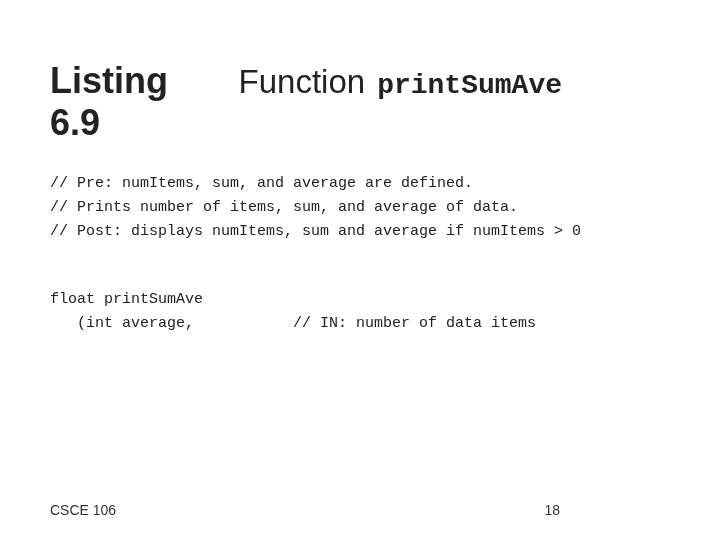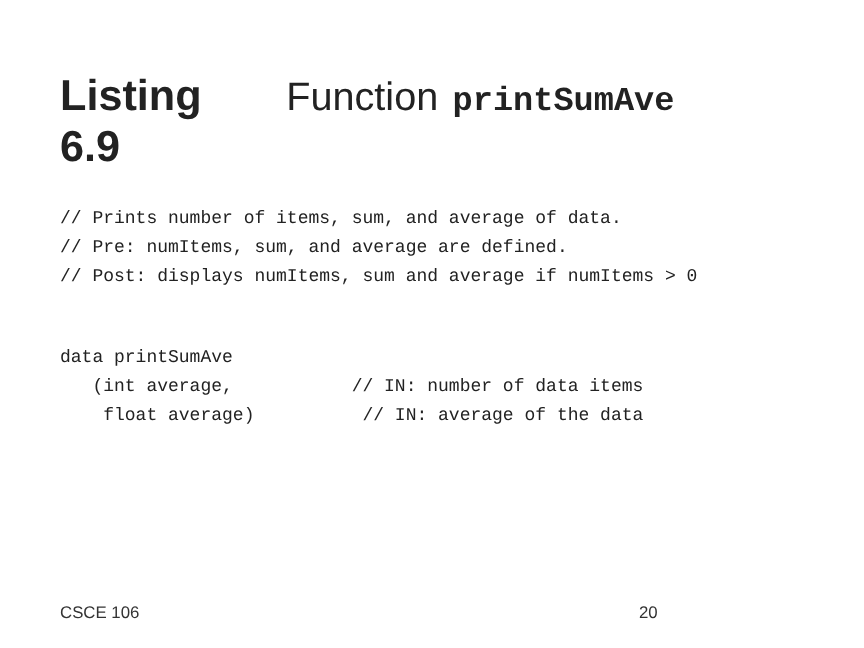--- a/index.html
+++ b/index.html
@@ -67,21 +67,21 @@
     }
 
     .divider-space {
       height: 20px;
     }
 
     .footer {
       position: absolute;
       bottom: 22px;
       left: 50px;
-      right: 64px;
+      right: 52px;
       display: flex;
       justify-content: space-between;
     }
 
     .footer-left {
       font-size: 14px;
       color: #333333;
     }
 
     .footer-right {
@@ -94,31 +94,30 @@
 
 <div class="slide">
 
   <div class="header">
     <span class="title-text">Listing 6.9</span>
     <span class="title-function">Function</span>
     <span class="title-code">printSumAve</span>
   </div>
 
   <div class="code-block">
+    <span class="line">// Pre: numItems, sum, and average are defined.</span>
     <span class="line">// Prints number of items, sum, and average of data.</span>
-    <span class="line">// Pre: numItems, sum, and average are defined.</span>
     <span class="line">// Post: displays numItems, sum and average if numItems &gt; 0</span>
   </div>
 
   <div class="divider-space"></div>
 
   <div class="code-block">
-    <span class="line">data printSumAve</span>
+    <span class="line">float printSumAve</span>
     <span class="line">   (int average,           // IN: number of data items</span>
-    <span class="line">    float average)          // IN: average of the data</span>
   </div>
 
   <div class="footer">
     <span class="footer-left">CSCE 106</span>
-    <span class="footer-right">20</span>
+    <span class="footer-right">18</span>
   </div>
 
 </div>
 
 </body></html>

